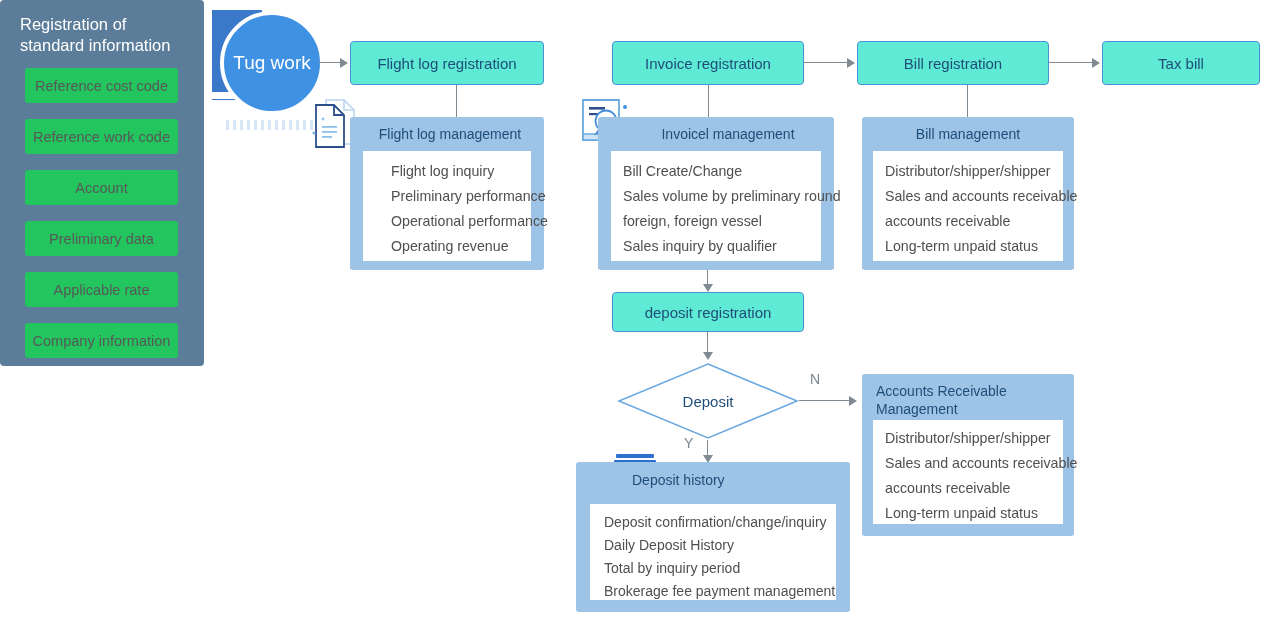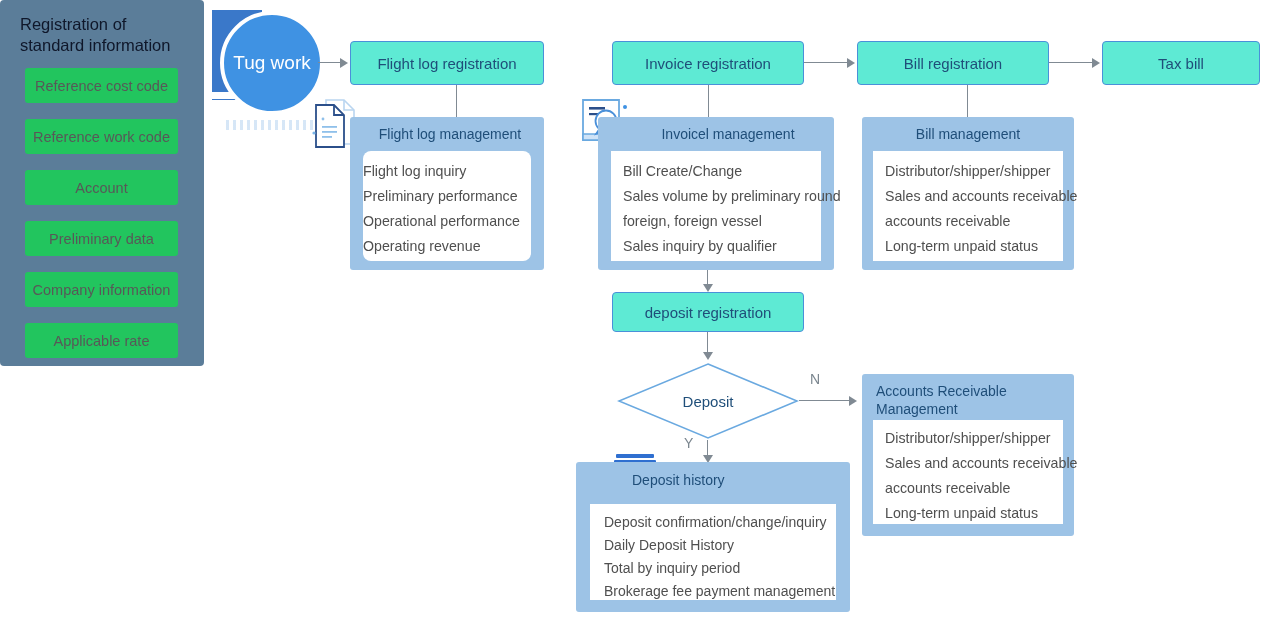--- a/index.html
+++ b/index.html
@@ -24,21 +24,21 @@
     height: 366px;
     background: #5b7d99;
     border-radius: 4px;
     box-sizing: border-box;
   }
   #sidebar-title {
     position: absolute;
     left: 20px;
     top: 14px;
     width: 175px;
-    color: #0f172a;
+    color: #ffffff;
     font-size: 16.5px;
     line-height: 21px;
     white-space: pre-line;
   }
   #sidebar-list {
     position: absolute;
     left: 25px;
     top: 68px;
     width: 153px;
   }
@@ -157,21 +157,21 @@
   .panel-body div {
     color: #4f4f4f;
     font-size: 14.2px;
     line-height: 25px;
     white-space: nowrap;
   }
 
   
   #panel-flight        { left: 350px; top: 117px; width: 194px; height: 153px; }
   #panel-flight .panel-title { position:absolute; left:12px; top:8px; width:176px; }
-  #panel-flight .panel-body  { left: 13px; top: 34px; width: 168px; height: 110px; padding: 8px 0 0 0; border-radius: 8px; }
+  #panel-flight .panel-body  { left: 13px; top: 34px; width: 168px; height: 110px; padding: 8px 0 0 28px; }
 
   
   #panel-invoice       { left: 598px; top: 117px; width: 236px; height: 153px; }
   #panel-invoice .panel-title { position:absolute; left:30px; top:8px; width:200px; }
   #panel-invoice .panel-body  { left: 13px; top: 34px; width: 210px; height: 110px; padding: 8px 0 0 12px; }
 
   
   #panel-bill          { left: 862px; top: 117px; width: 212px; height: 153px; }
   #panel-bill .panel-title { position:absolute; left:10px; top:8px; width:192px; }
   #panel-bill .panel-body  { left: 11px; top: 34px; width: 190px; height: 110px; padding: 8px 0 0 12px; }
@@ -257,24 +257,24 @@
     <div class="side-btn">
       <span>Reference work code</span>
     </div>
     <div class="side-btn">
       <span>Account</span>
     </div>
     <div class="side-btn">
       <span>Preliminary data</span>
     </div>
     <div class="side-btn">
+      <span>Applicable rate</span>
+    </div>
+    <div class="side-btn">
       <span>Company information</span>
-    </div>
-    <div class="side-btn">
-      <span>Applicable rate</span>
     </div>
   </div>
 </div>
 
 <div id="hub">
   <div id="hub-backsquare"></div>
   <div class="hub-band" id="hub-band-1"></div>
   <div class="hub-band" id="hub-band-2"></div>
   <div id="hub-ring"></div>
   <div id="hub-label">Tug work</div>

